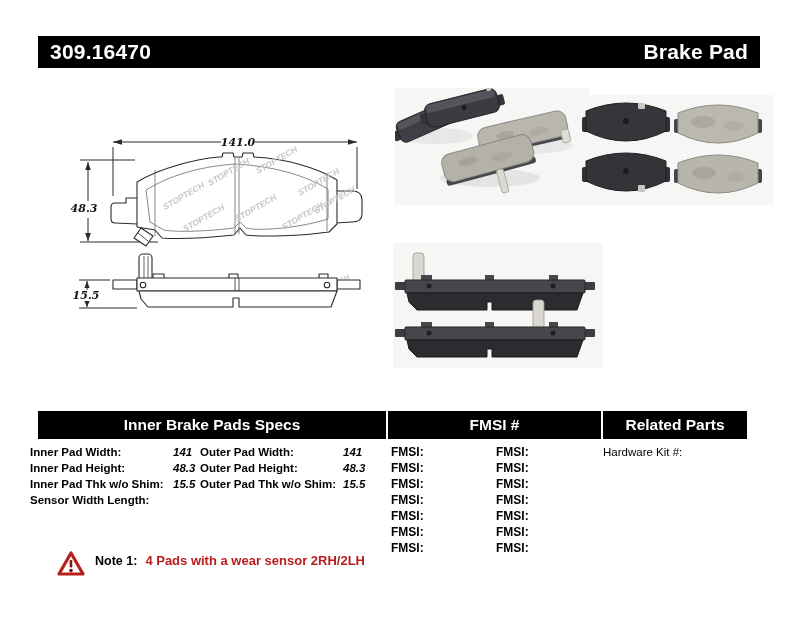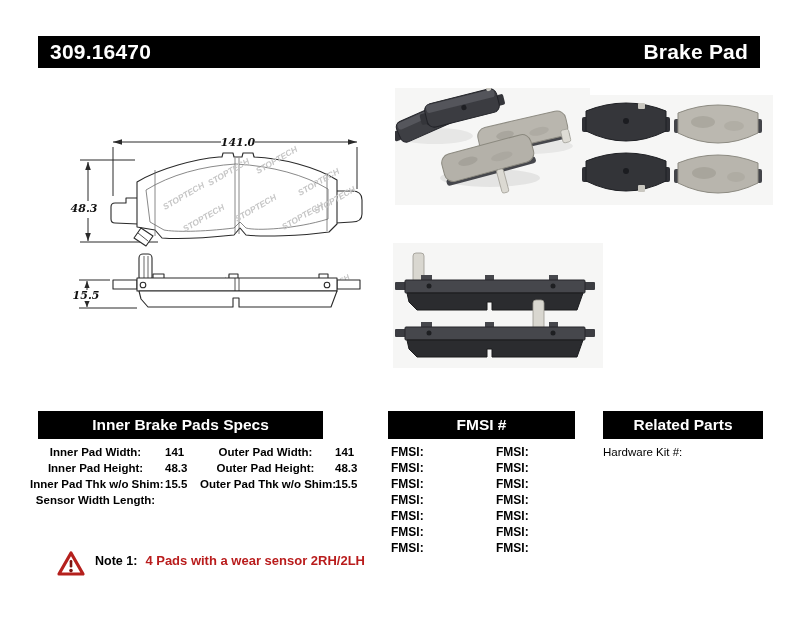--- a/index.html
+++ b/index.html
@@ -16,22 +16,22 @@
   .secbar{position:absolute;top:411px;height:28px;background:#000;color:#fff;
           display:flex;align-items:center;justify-content:center;
           font-weight:bold;font-size:15.5px;box-sizing:border-box;}
   .secbar.split{justify-content:space-between;}
   .secbar.split span{flex:1;text-align:center;}
 
   
   .spec-col{position:absolute;top:444px;font-size:11.5px;font-weight:bold;
             line-height:16px;color:#000;}
   .spec-row{display:flex;white-space:nowrap;}
-  .spec-row .lbl{width:131px;text-align:center;}
-  .spec-row .val{margin-left:4px;}
+  .spec-row .lbl{width:131px;text-align:left;}
+  .spec-row .val{margin-left:12px;font-style:italic;}
 
   .fmsi-col{position:absolute;top:444px;font-size:12px;font-weight:bold;line-height:16px;}
   .fmsi-col div{white-space:nowrap;}
 
   .related-col{position:absolute;left:603px;top:444px;font-size:11.5px;font-weight:normal;line-height:16px;}
 
   
   .note-block{position:absolute;left:95px;top:551px;font-weight:bold;}
   .note-line{line-height:20px;white-space:nowrap;font-size:12.5px;}
   .note-line .red{font-size:13px;margin-left:8px;}
@@ -223,27 +223,27 @@
       <rect x="156" y="79" width="9" height="6" fill="#46474c"></rect>
       <rect x="2" y="86" width="12" height="8" rx="1" fill="#3c3d42"></rect>
       <rect x="190" y="86" width="12" height="8" rx="1" fill="#3c3d42"></rect>
       <rect x="12" y="84" width="180" height="13" rx="1" fill="#46474c" stroke="#26272b" stroke-width="1"></rect>
       <circle cx="36" cy="90" r="2.5" fill="#1e1f22"></circle>
       <circle cx="160" cy="90" r="2.5" fill="#1e1f22"></circle>
       <path d="M14,97 L190,97 L184,114 L99,114 L99,106 L94,106 L94,114 L24,114 L16,106 Z" fill="#2b2c2f" stroke="#1a1b1d" stroke-width="1"></path>
     </g>
   </svg>
 
-  <div class="secbar split" style="left:38px;width:285px">
+  <div class="secbar split" style="left:38px;width:348px">
     <span>Inner Brake Pads Specs</span>
   </div>
-  <div class="secbar" style="left:388px;width:187px">
+  <div class="secbar" style="left:388px;width:213px">
     <span>FMSI #</span>
   </div>
-  <div class="secbar" style="left:603px;width:160px">
+  <div class="secbar" style="left:603px;width:144px">
     <span>Related Parts</span>
   </div>
 
   <div class="spec-col" style="left:30px">
     <div class="spec-row">
         <span class="lbl">Inner Pad Width:</span>
         <span class="val">141</span>
       </div>
     <div class="spec-row">
         <span class="lbl">Inner Pad Height:</span>

